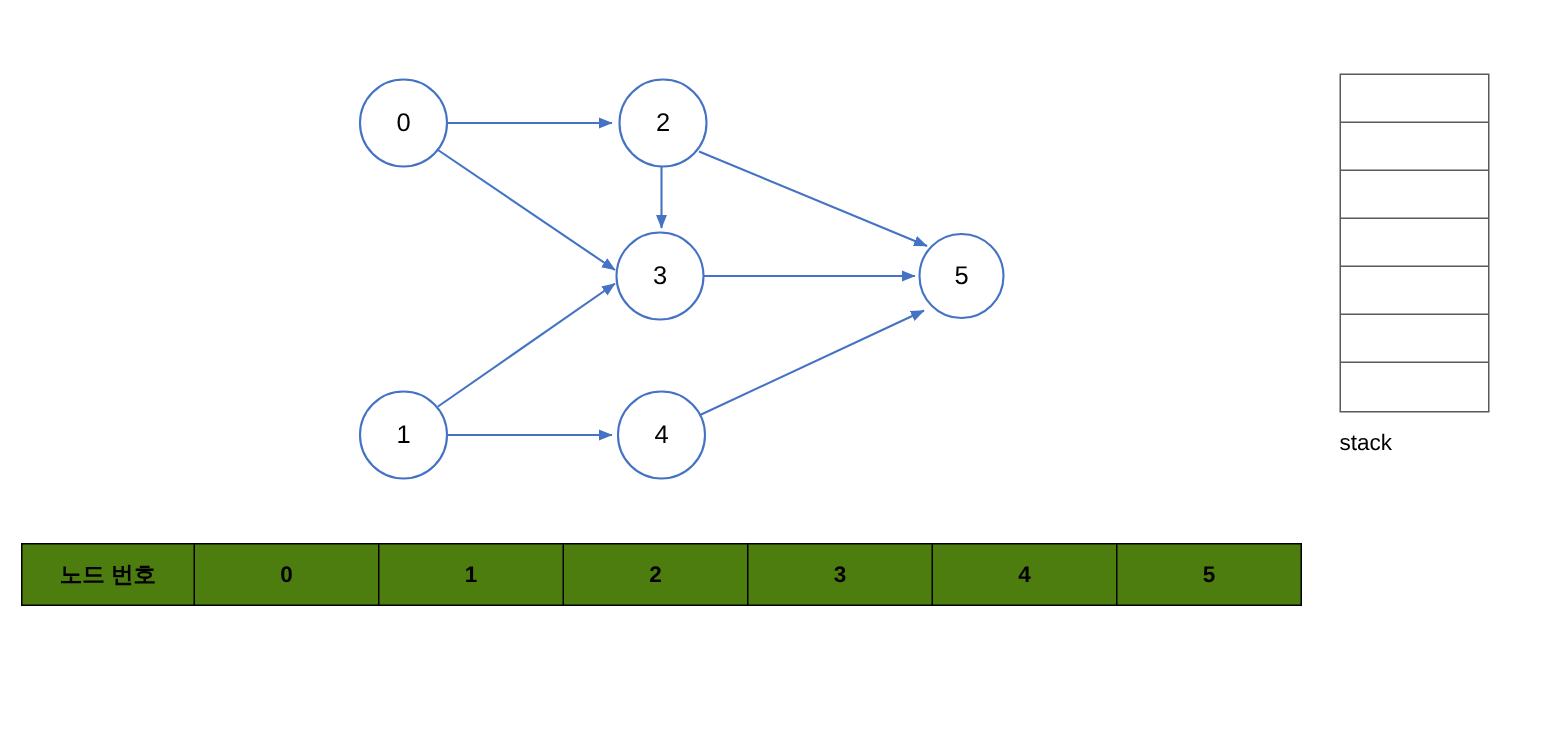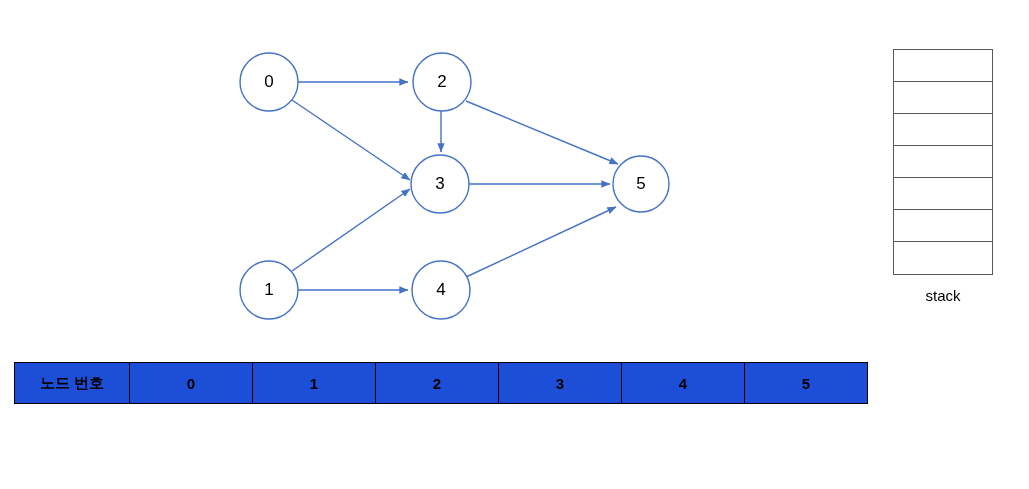--- a/index.html
+++ b/index.html
@@ -64,32 +64,31 @@
     height: 32px;
     box-sizing: border-box;
     border-bottom: 1.4px solid #595959;
   }
   .stack-cell:last-child {
     border-bottom: none;
   }
   .stack-label {
     margin-top: 12px;
     width: 100px;
-    text-align: center;
     font-size: 15px;
     color: #000000;
   }
   
   .degree-table {
     position: absolute;
     left: 14px;
     top: 362px;
     border-collapse: collapse;
     table-layout: fixed;
-    background: #1d4ed8;
+    background: #4d7c0f;
   }
   .degree-table td {
     border: 1.3px solid #000000;
     text-align: center;
     font-size: 15px;
     color: #000000;
     padding: 0;
   }
   .degree-table .row-head {
     width: 114px;

